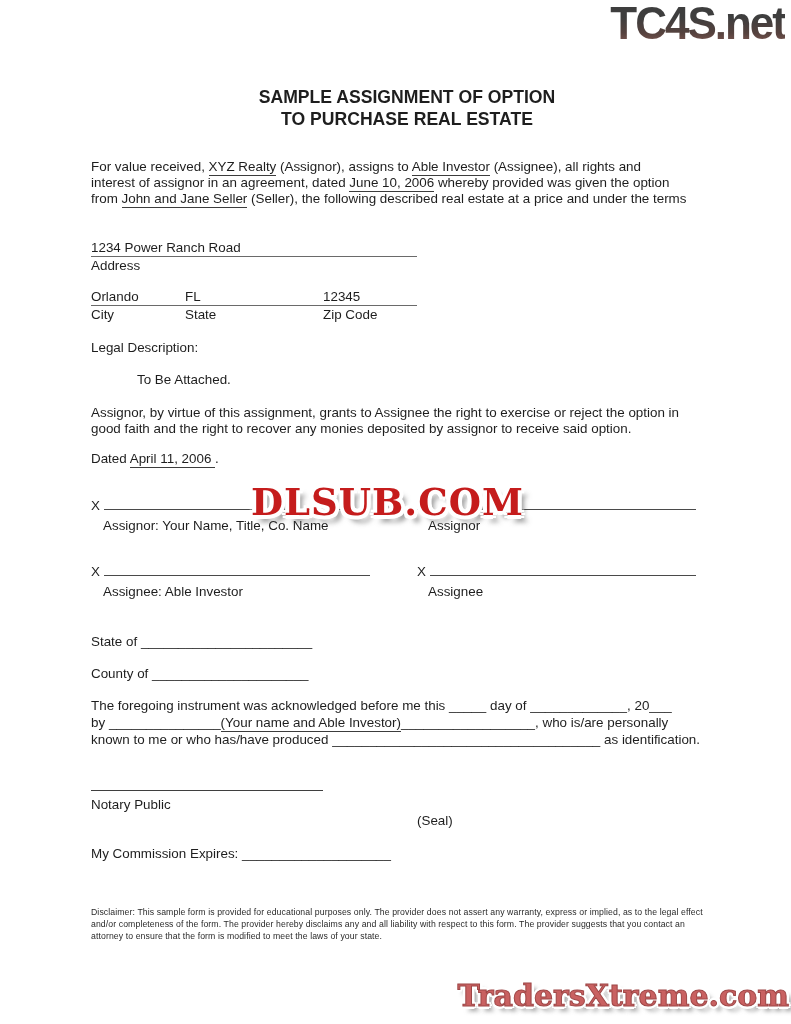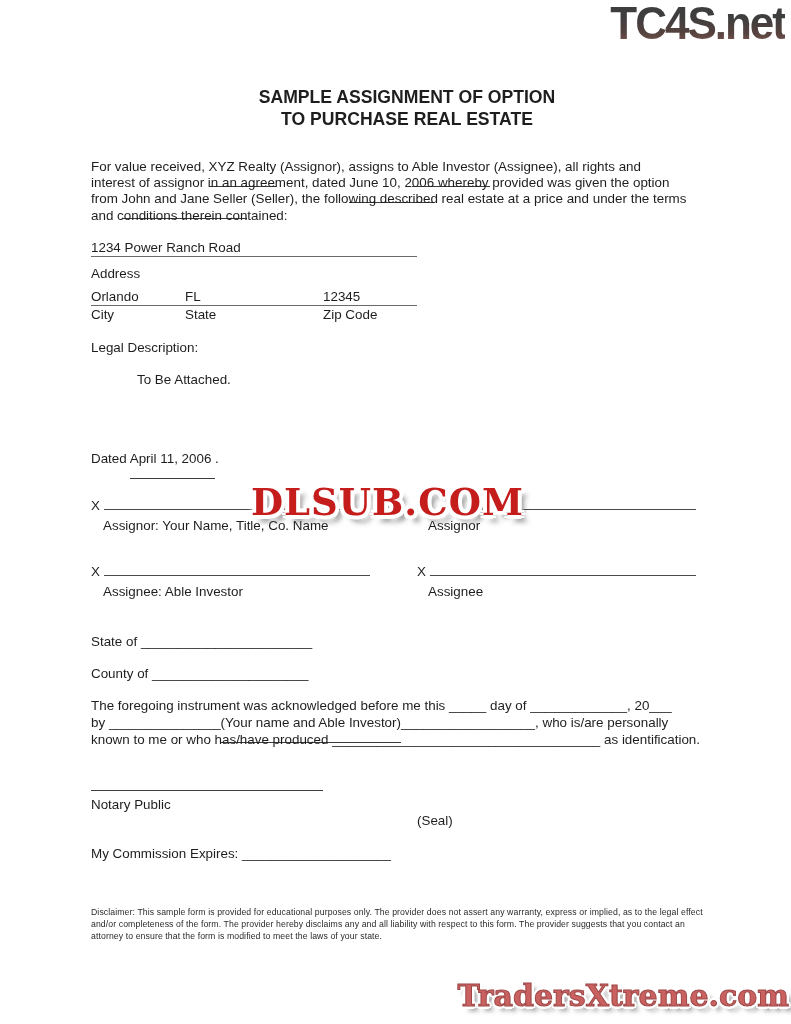--- a/index.html
+++ b/index.html
@@ -43,24 +43,24 @@
   
   .doc { position:absolute; left:91px; top:0; width:632px; height:1024px; font-size:13.4px; z-index:2; }
   .doc .blk { position:absolute; white-space:nowrap; }
 
   .title { top:86px; left:0; width:632px; text-align:center; font-weight:700; font-size:17.6px; line-height:22px; white-space:nowrap; }
 
   .intro { top:159px; line-height:16.2px; }
   .grant { top:405px; line-height:16.2px; }
   .ack   { top:698px; line-height:16.8px; }
 
-  .u { border-bottom:1.4px solid #3c3c3c; padding-bottom:12px; }
+  .u { border-bottom:1.4px solid #3c3c3c; padding-bottom:1px; }
 
   .addr-line  { top:240px; width:326px; height:16px; border-bottom:1.5px solid #6a6a6a; }
-  .addr-label { top:266px; }
+  .addr-label { top:258px; }
 
   .grid3 { display:grid; grid-template-columns:94px 138px auto; width:326px; }
   .city-line   { top:289px; height:16px; border-bottom:1.5px solid #6a6a6a; }
   .city-labels { top:307px; }
 
   .legal-heading { top:340px; }
   .legal-value   { top:372px; left:46px; }
 
   .dated { top:451px; }
 
@@ -98,21 +98,20 @@
 
     <div class="blk title">
       <div>SAMPLE ASSIGNMENT OF OPTION</div>
       <div>TO PURCHASE REAL ESTATE</div>
     </div>
 
     <div class="blk intro">
       <div><span>For value received, </span><span class="u">XYZ Realty</span><span> (Assignor), assigns to </span><span class="u">Able Investor</span><span> (Assignee), all rights and</span></div>
       <div><span>interest of assignor in an agreement, dated </span><span class="u">June 10, 2006</span><span> whereby provided was given the option</span></div>
       <div><span>from </span><span class="u">John and Jane Seller</span><span> (Seller), the following described real estate at a price and under the terms</span></div>
-      <div>and conditions therein contained:</div>
     </div>
 
     <div class="blk addr-line">
       <span>1234 Power Ranch Road</span>
     </div>
     <div class="blk addr-label">Address</div>
 
     <div class="blk city-line grid3">
       <span>Orlando</span>
       <span>FL</span>
@@ -120,20 +119,24 @@
     </div>
     <div class="blk city-labels grid3">
       <span>City</span>
       <span>State</span>
       <span>Zip Code</span>
     </div>
 
     <div class="blk legal-heading">Legal Description:</div>
     <div class="blk legal-value">To Be Attached.</div>
 
+    <div class="blk grant">
+      <div>Assignor, by virtue of this assignment, grants to Assignee the right to exercise or reject the option in</div>
+      <div>good faith and the right to recover any monies deposited by assignor to receive said option.</div>
+    </div>
 
     <div class="blk dated">
       <span>Dated </span><span class="u"> April 11, 2006 </span><span> .</span>
     </div>
 
     <div class="blk sigrow sigrow1">
       <span class="sig-group sig-left"><span>X</span><span class="sig-line sig-line-w"></span></span>
       <span class="sig-group sig-right"><span>X</span><span class="sig-line sig-line-w"></span></span>
     </div>
     <div class="blk siglabels1">

